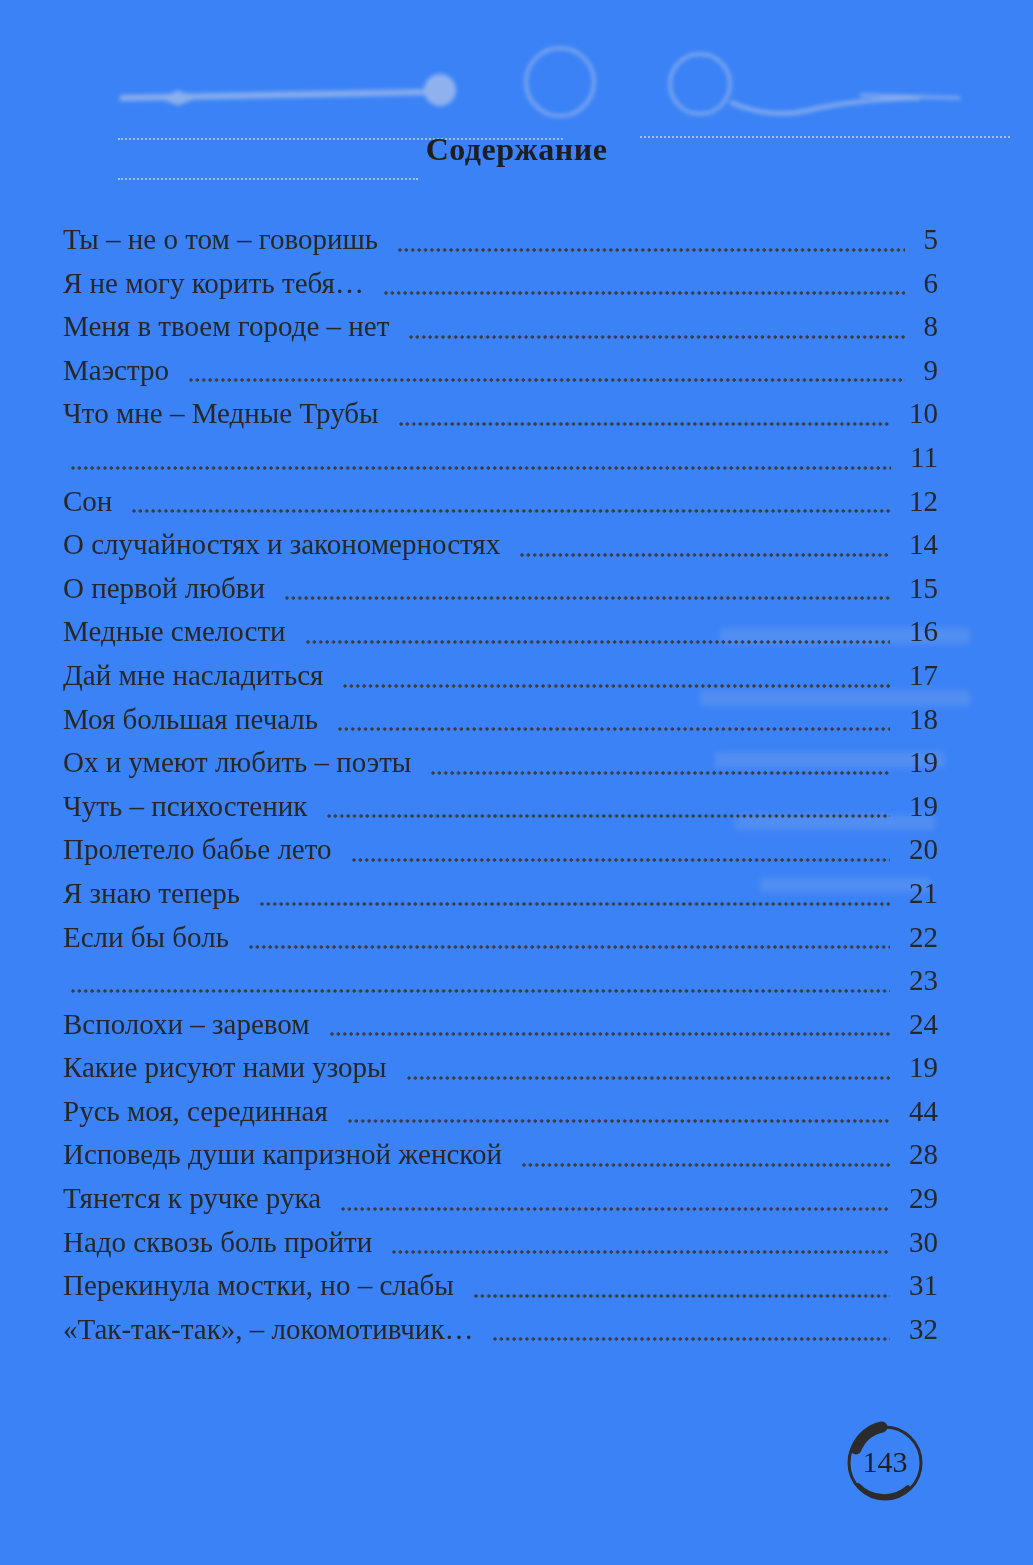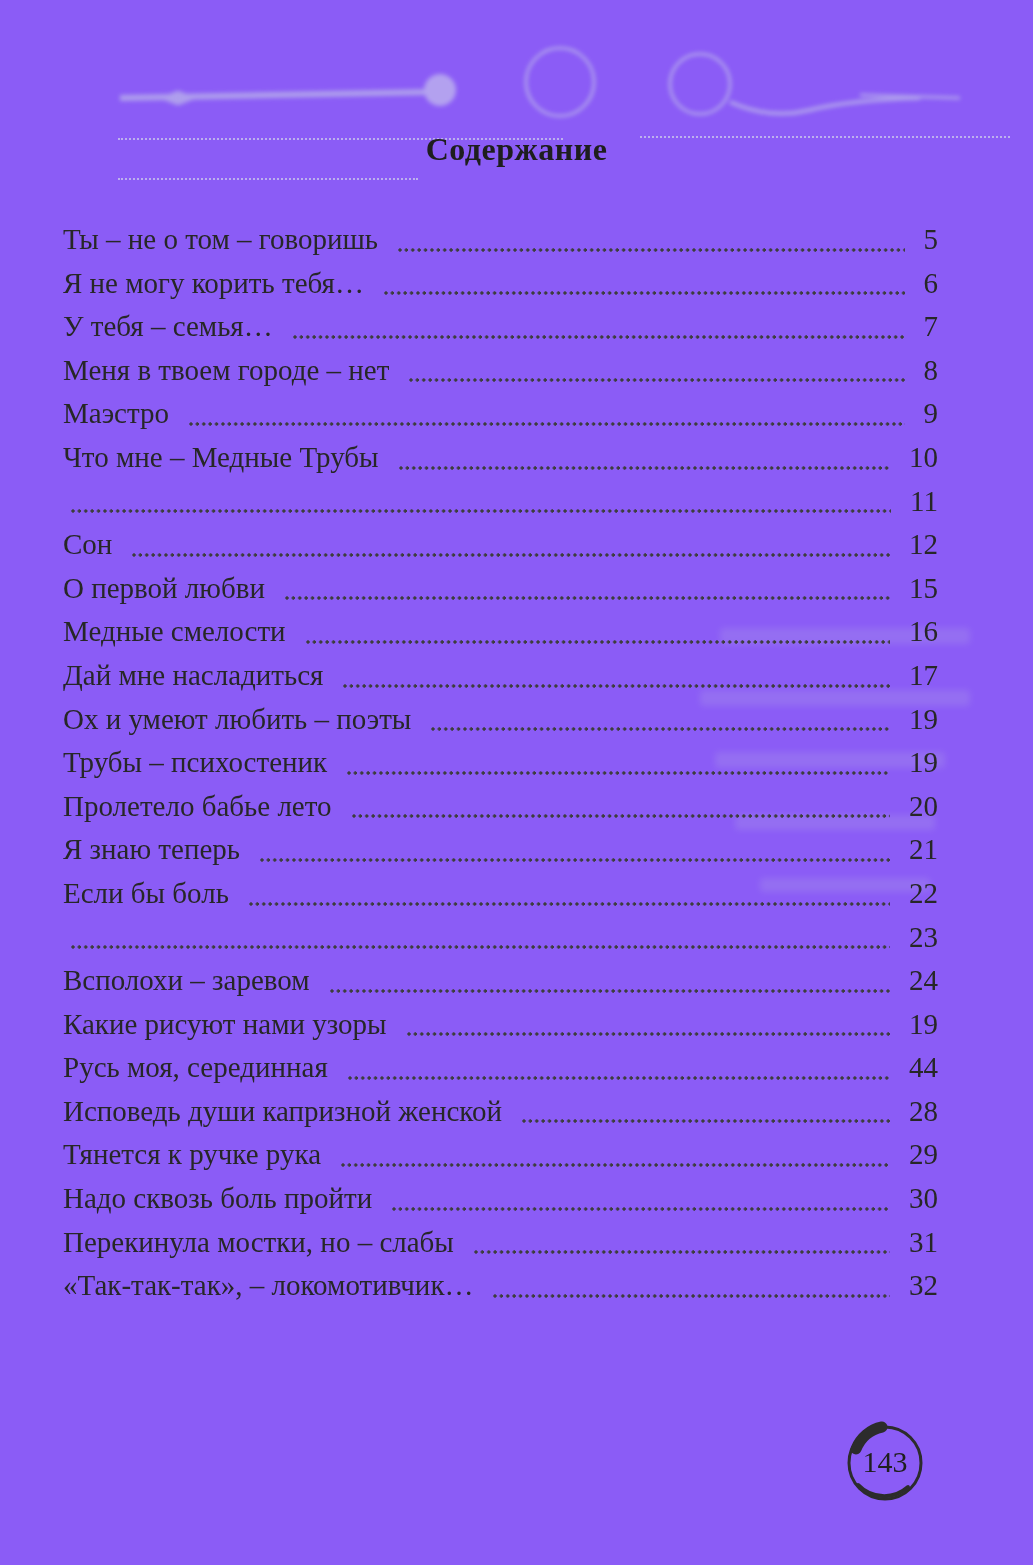--- a/index.html
+++ b/index.html
@@ -1,20 +1,20 @@
 <!DOCTYPE html>
 <html><head>
 <meta charset="utf-8">
 <style>
   html, body { margin: 0; padding: 0; background: #ffffff; }
   .page {
     position: relative;
     width: 1033px;
     height: 1565px;
-    background: #8b5cf6;
+    background: #3b82f6;
     overflow: hidden;
     font-family: "Liberation Serif", "DejaVu Serif", serif;
     color: #262626;
   }
 
   
   .ghost { position: absolute; pointer-events: none; }
   .ghost-line {
     position: absolute;
     border-bottom: 2px dotted #d9deea;
@@ -127,25 +127,20 @@
       <span class="toc-leader"></span>
       <span class="toc-page">5</span>
     </div>
 
     <div class="toc-row">
       <span class="toc-title">Я не могу корить тебя…</span>
       <span class="toc-leader"></span>
       <span class="toc-page">6</span>
     </div>
 
-    <div class="toc-row">
-      <span class="toc-title">У тебя – семья…</span>
-      <span class="toc-leader"></span>
-      <span class="toc-page">7</span>
-    </div>
 
     <div class="toc-row">
       <span class="toc-title">Меня в твоем городе – нет</span>
       <span class="toc-leader"></span>
       <span class="toc-page">8</span>
     </div>
 
     <div class="toc-row">
       <span class="toc-title">Маэстро</span>
       <span class="toc-leader"></span>
@@ -162,48 +157,58 @@
       <span class="toc-leader"></span>
       <span class="toc-page">11</span>
     </div>
 
     <div class="toc-row">
       <span class="toc-title">Сон</span>
       <span class="toc-leader"></span>
       <span class="toc-page">12</span>
     </div>
 
+    <div class="toc-row">
+      <span class="toc-title">О случайностях и закономерностях</span>
+      <span class="toc-leader"></span>
+      <span class="toc-page">14</span>
+    </div>
 
     <div class="toc-row">
       <span class="toc-title">О первой любви</span>
       <span class="toc-leader"></span>
       <span class="toc-page">15</span>
     </div>
 
     <div class="toc-row">
       <span class="toc-title">Медные смелости</span>
       <span class="toc-leader"></span>
       <span class="toc-page">16</span>
     </div>
 
     <div class="toc-row">
       <span class="toc-title">Дай мне насладиться</span>
       <span class="toc-leader"></span>
       <span class="toc-page">17</span>
     </div>
 
+    <div class="toc-row">
+      <span class="toc-title">Моя большая печаль</span>
+      <span class="toc-leader"></span>
+      <span class="toc-page">18</span>
+    </div>
 
     <div class="toc-row">
       <span class="toc-title">Ох и умеют любить – поэты</span>
       <span class="toc-leader"></span>
       <span class="toc-page">19</span>
     </div>
 
     <div class="toc-row">
-      <span class="toc-title">Трубы – психостеник</span>
+      <span class="toc-title">Чуть – психостеник</span>
       <span class="toc-leader"></span>
       <span class="toc-page">19</span>
     </div>
 
     <div class="toc-row">
       <span class="toc-title">Пролетело бабье лето</span>
       <span class="toc-leader"></span>
       <span class="toc-page">20</span>
     </div>
 

